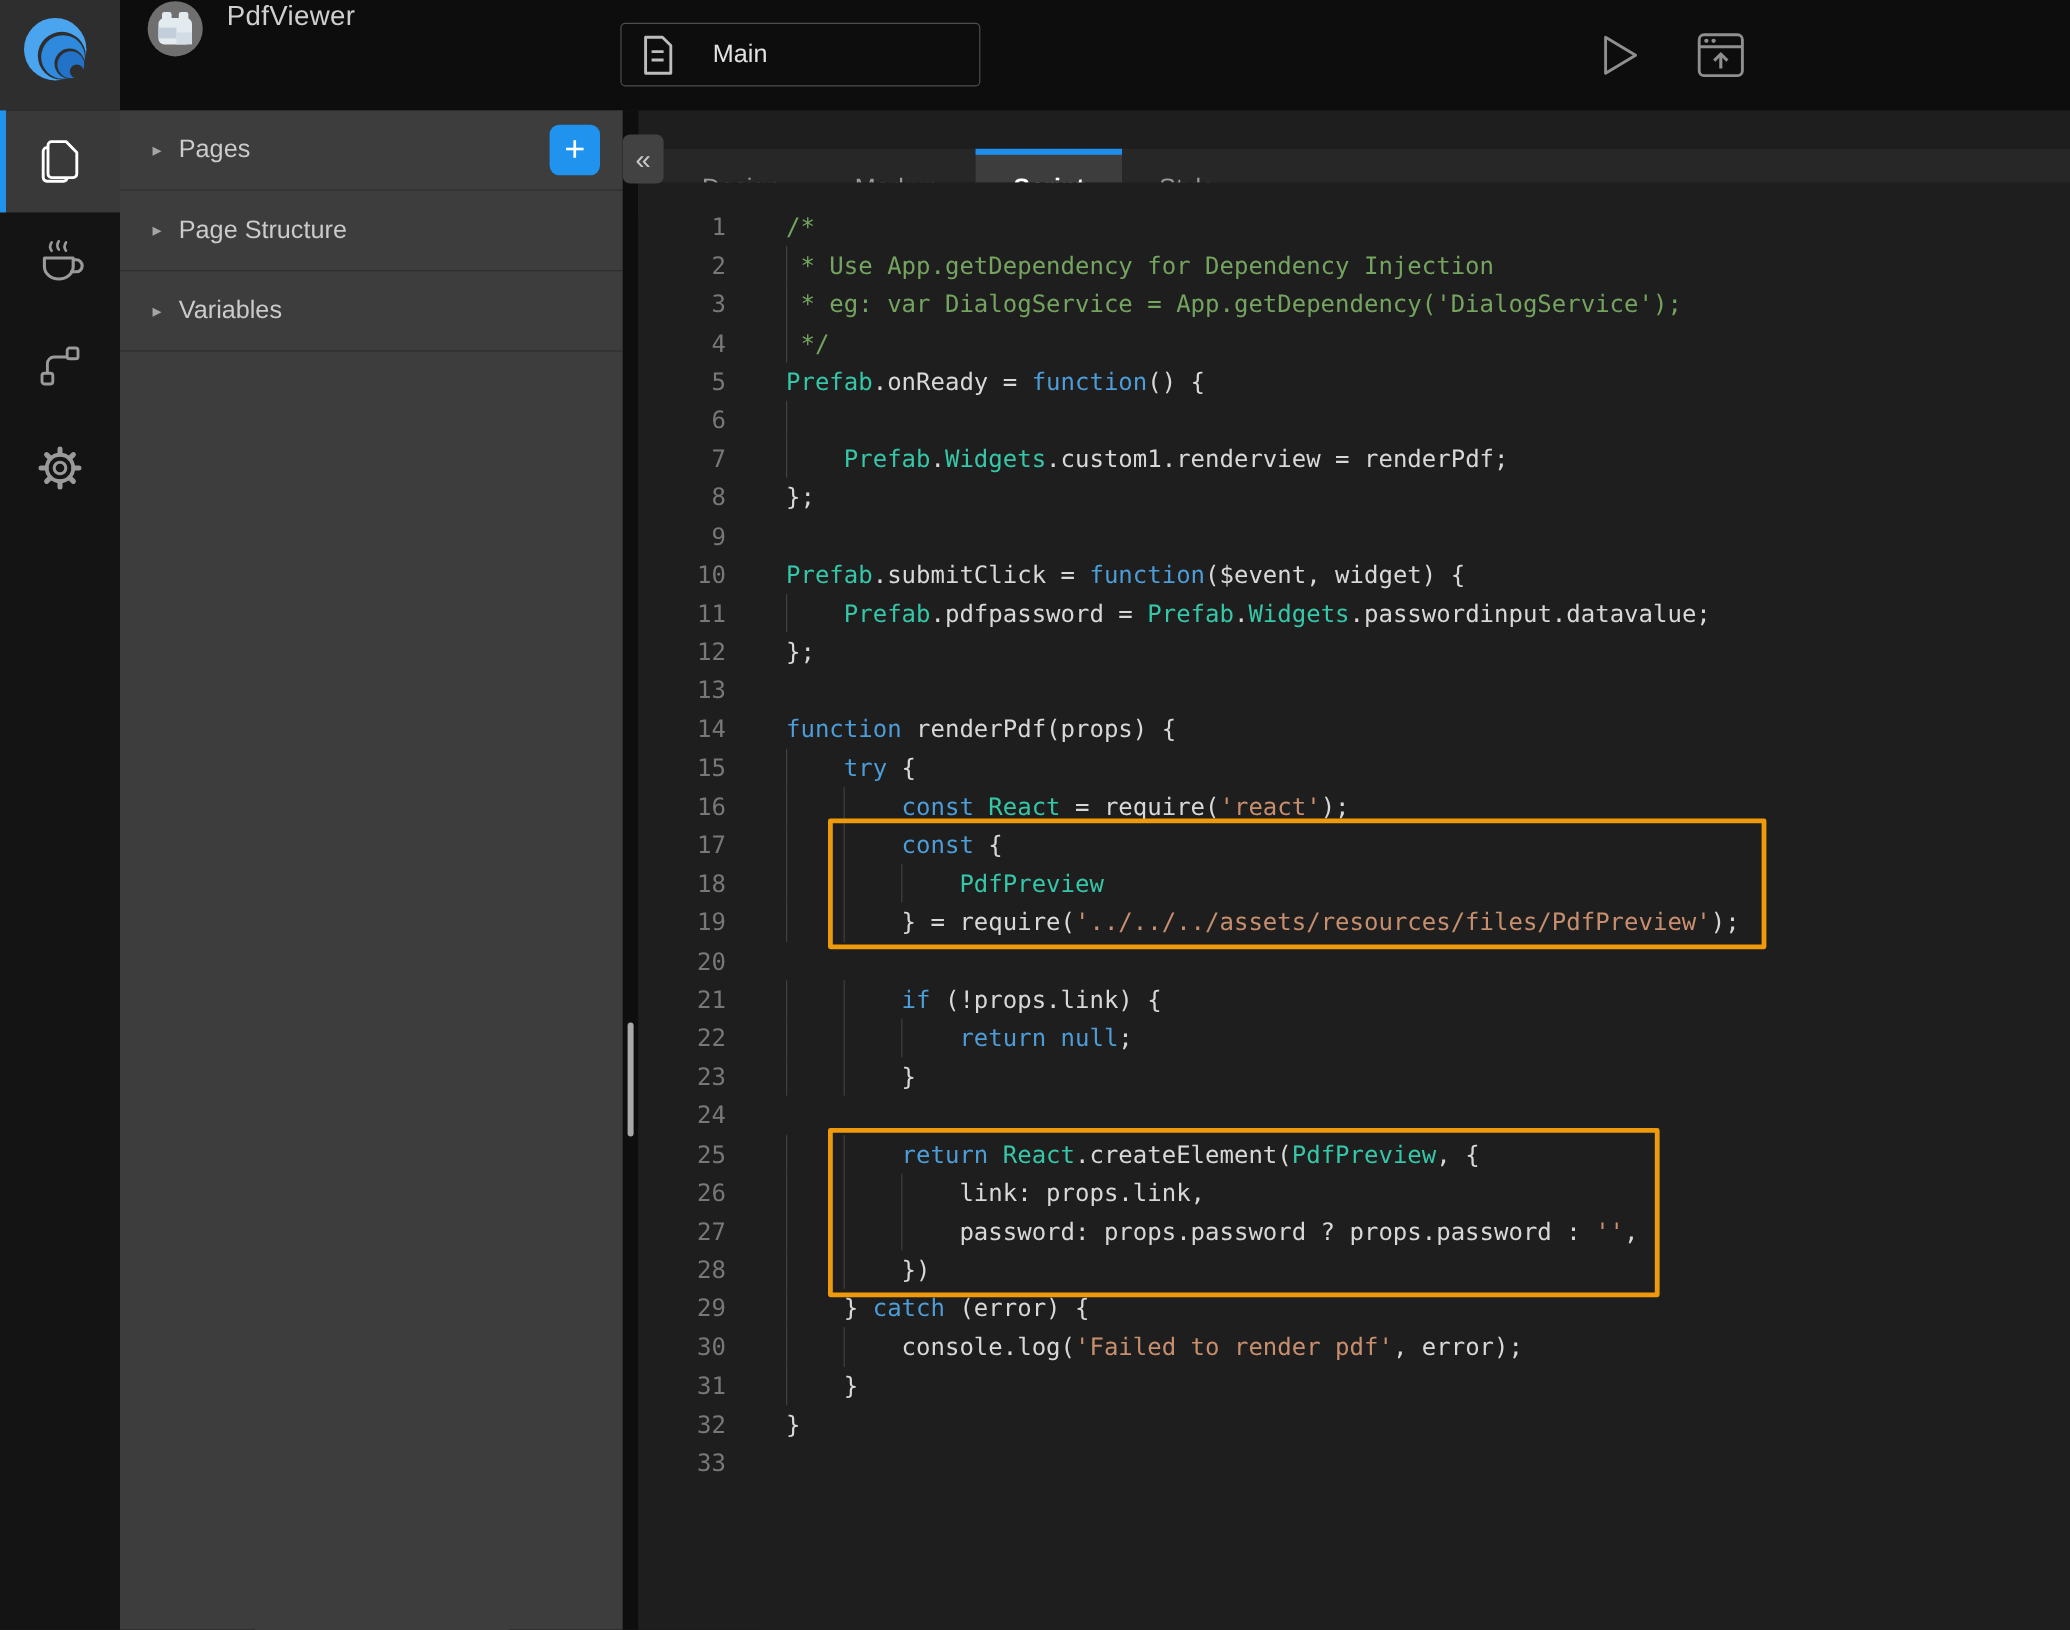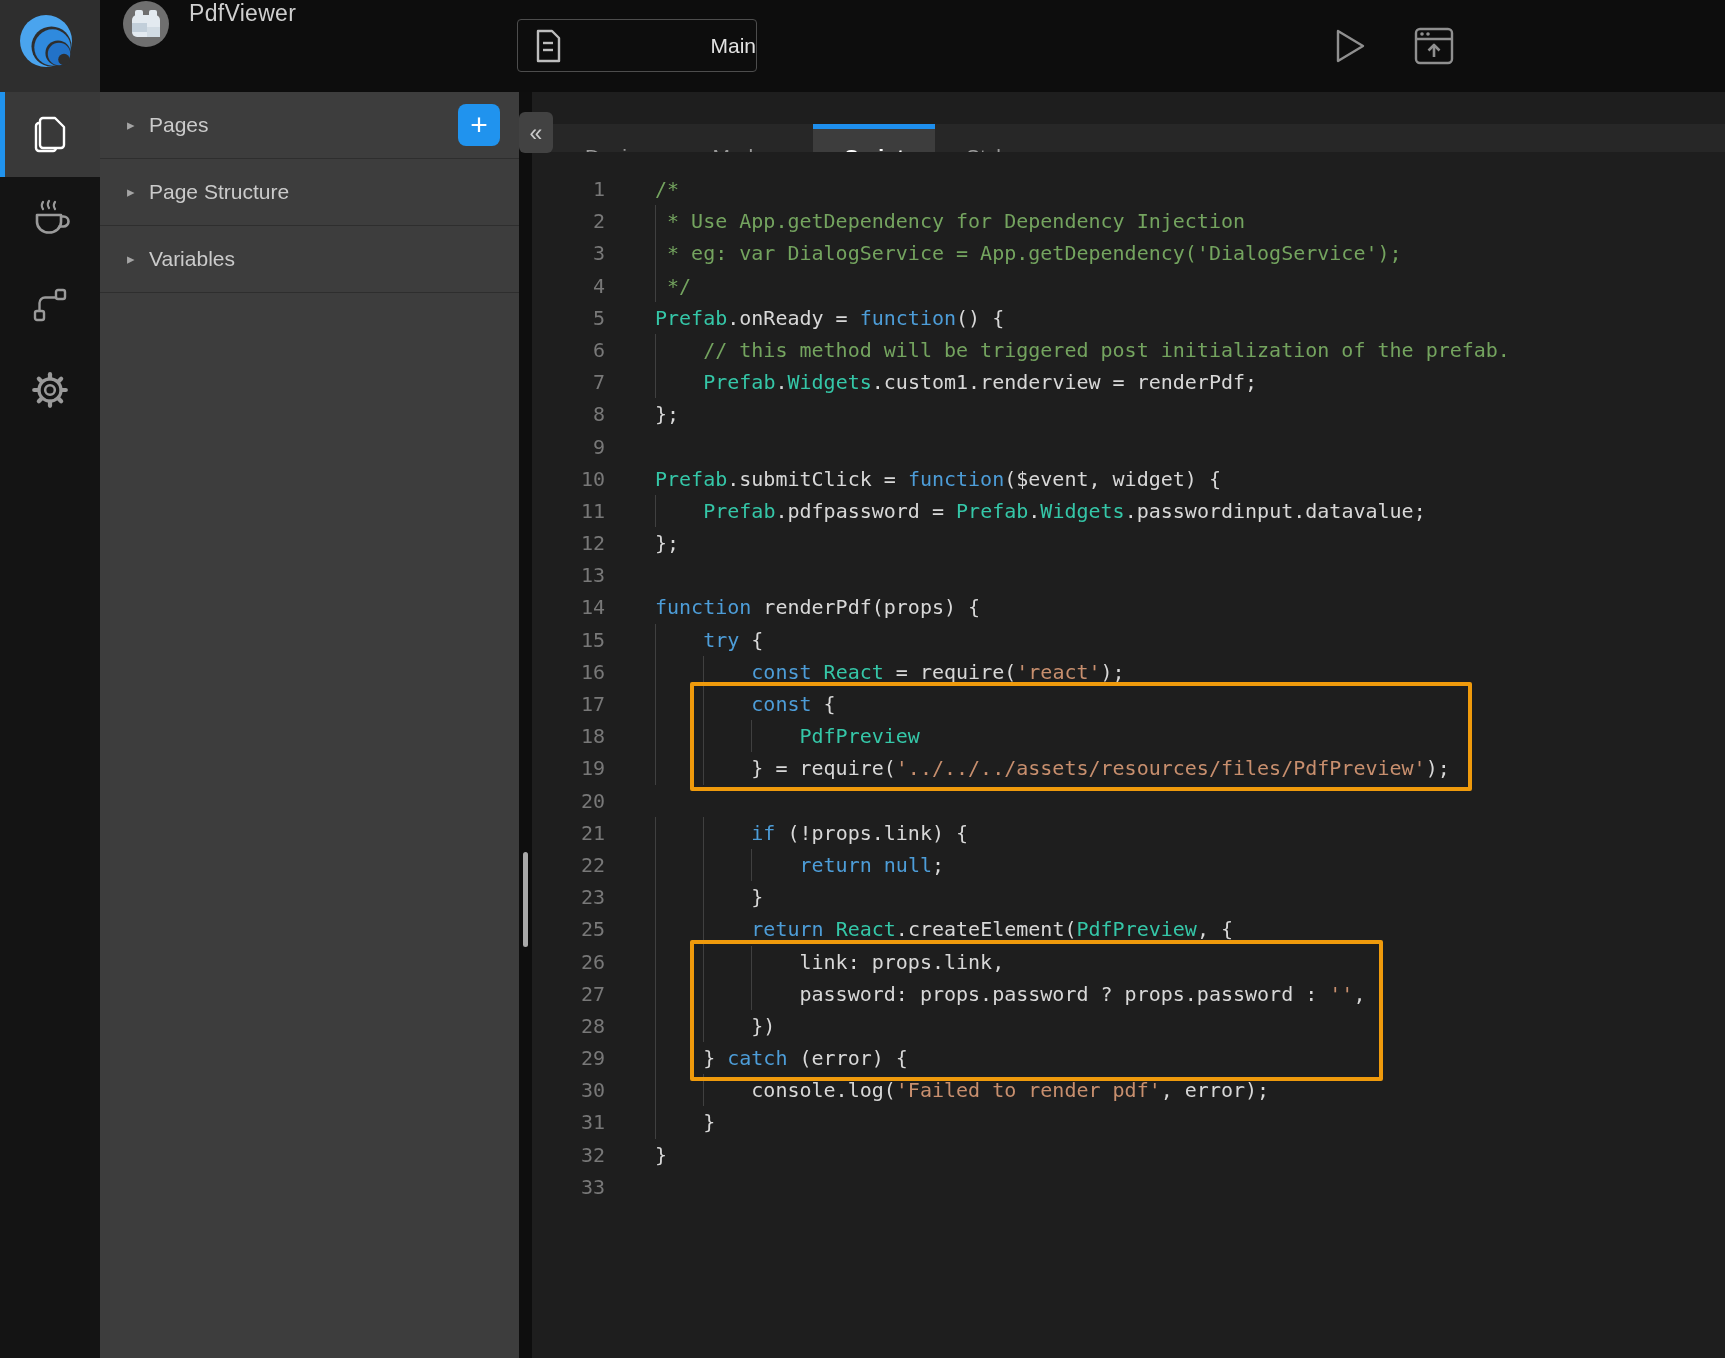--- a/index.html
+++ b/index.html
@@ -6,22 +6,22 @@
   body{
     width:1725px;height:1358px;position:relative;overflow:hidden;
     background:#1e1e1e;font-family:"Liberation Sans",sans-serif;
     -webkit-font-smoothing:antialiased;
   }
   
   .topbar{position:absolute;left:0;top:0;width:1725px;height:92px;background:#0d0d0d;}
   .logo-cell{position:absolute;left:0;top:0;width:100px;height:92px;background:#2e2e2e;display:flex;align-items:center;justify-content:center;cursor:pointer;}
   .project{position:absolute;left:122px;top:0;height:92px;display:flex;gap:19px;}
   .app-title{color:#cfcfcf;font-size:23px;letter-spacing:.3px;}
-  .main-btn{position:absolute;left:517px;top:19px;width:240px;height:53px;background:transparent;
-    border:1.5px solid #4d4d4d;border-radius:4px;display:flex;align-items:center;gap:32px;padding:0 0 0 16px;box-sizing:border-box;cursor:pointer;justify-content:space-between;}
+  .main-btn{position:absolute;left:517px;top:19px;width:300px;height:53px;background:transparent;
+    border:1.5px solid #4d4d4d;border-radius:4px;display:flex;align-items:center;gap:32px;padding:0 0 0 16px;box-sizing:border-box;cursor:pointer;}
   .main-btn span{color:#e2e2e2;font-size:21px;}
   .top-actions{position:absolute;right:0;top:0;height:92px;display:flex;align-items:center;gap:46px;padding-right:270px;}
   .icon-btn{background:none;border:none;padding:0;cursor:pointer;display:flex;align-items:center;justify-content:center;}
   
   .iconstrip{position:absolute;left:0;top:92px;width:100px;height:1266px;background:#141414;}
   .strip-item{width:100px;height:85px;display:flex;align-items:center;justify-content:center;position:relative;cursor:pointer;}
   .strip-item.active{background:#393939;}
   .strip-item.active::before{content:"";position:absolute;left:0;top:0;bottom:0;width:5px;background:#2093ee;}
   
   .leftpanel{position:absolute;left:100px;top:92px;width:419px;height:1266px;background:#3d3d3d;}
@@ -194,21 +194,21 @@
         <div class="cl">
           <span class="gut">4</span>
           <span class="codecell"><i class="ig" style="left: 50px;"></i><span class="tk-c"> */</span></span>
         </div>
         <div class="cl">
           <span class="gut">5</span>
           <span class="codecell"><span class="tk-t">Prefab</span><span class="tk-d">.onReady = </span><span class="tk-k">function</span><span class="tk-d">() {</span></span>
         </div>
         <div class="cl">
           <span class="gut">6</span>
-          <span class="codecell"><i class="ig" style="left: 50px;"></i><span class="tk-c">    // this method will be triggered post initialization of the prefab.</span></span>
+          <span class="codecell"><i class="ig" style="left: 50px;"></i></span>
         </div>
         <div class="cl">
           <span class="gut">7</span>
           <span class="codecell"><i class="ig" style="left: 50px;"></i><span class="tk-d">    </span><span class="tk-t">Prefab</span><span class="tk-d">.</span><span class="tk-t">Widgets</span><span class="tk-d">.custom1.renderview = renderPdf;</span></span>
         </div>
         <div class="cl">
           <span class="gut">8</span>
           <span class="codecell"><span class="tk-d">};</span></span>
         </div>
         <div class="cl">
@@ -263,20 +263,24 @@
           <span class="gut">21</span>
           <span class="codecell"><i class="ig" style="left: 50px;"></i><i class="ig" style="left: 98.15px;"></i><span class="tk-d">        </span><span class="tk-k">if</span><span class="tk-d"> (!props.link) {</span></span>
         </div>
         <div class="cl">
           <span class="gut">22</span>
           <span class="codecell"><i class="ig" style="left: 50px;"></i><i class="ig" style="left: 98.15px;"></i><i class="ig" style="left: 146.3px;"></i><span class="tk-d">            </span><span class="tk-k">return</span><span class="tk-d"> </span><span class="tk-k">null</span><span class="tk-d">;</span></span>
         </div>
         <div class="cl">
           <span class="gut">23</span>
           <span class="codecell"><i class="ig" style="left: 50px;"></i><i class="ig" style="left: 98.15px;"></i><span class="tk-d">        }</span></span>
+        </div>
+        <div class="cl">
+          <span class="gut">24</span>
+          <span class="codecell"></span>
         </div>
         <div class="cl">
           <span class="gut">25</span>
           <span class="codecell"><i class="ig" style="left: 50px;"></i><i class="ig" style="left: 98.15px;"></i><span class="tk-d">        </span><span class="tk-k">return</span><span class="tk-d"> </span><span class="tk-t">React</span><span class="tk-d">.createElement(</span><span class="tk-t">PdfPreview</span><span class="tk-d">, {</span></span>
         </div>
         <div class="cl">
           <span class="gut">26</span>
           <span class="codecell"><i class="ig" style="left: 50px;"></i><i class="ig" style="left: 98.15px;"></i><i class="ig" style="left: 146.3px;"></i><span class="tk-d">            link: props.link,</span></span>
         </div>
         <div class="cl">

